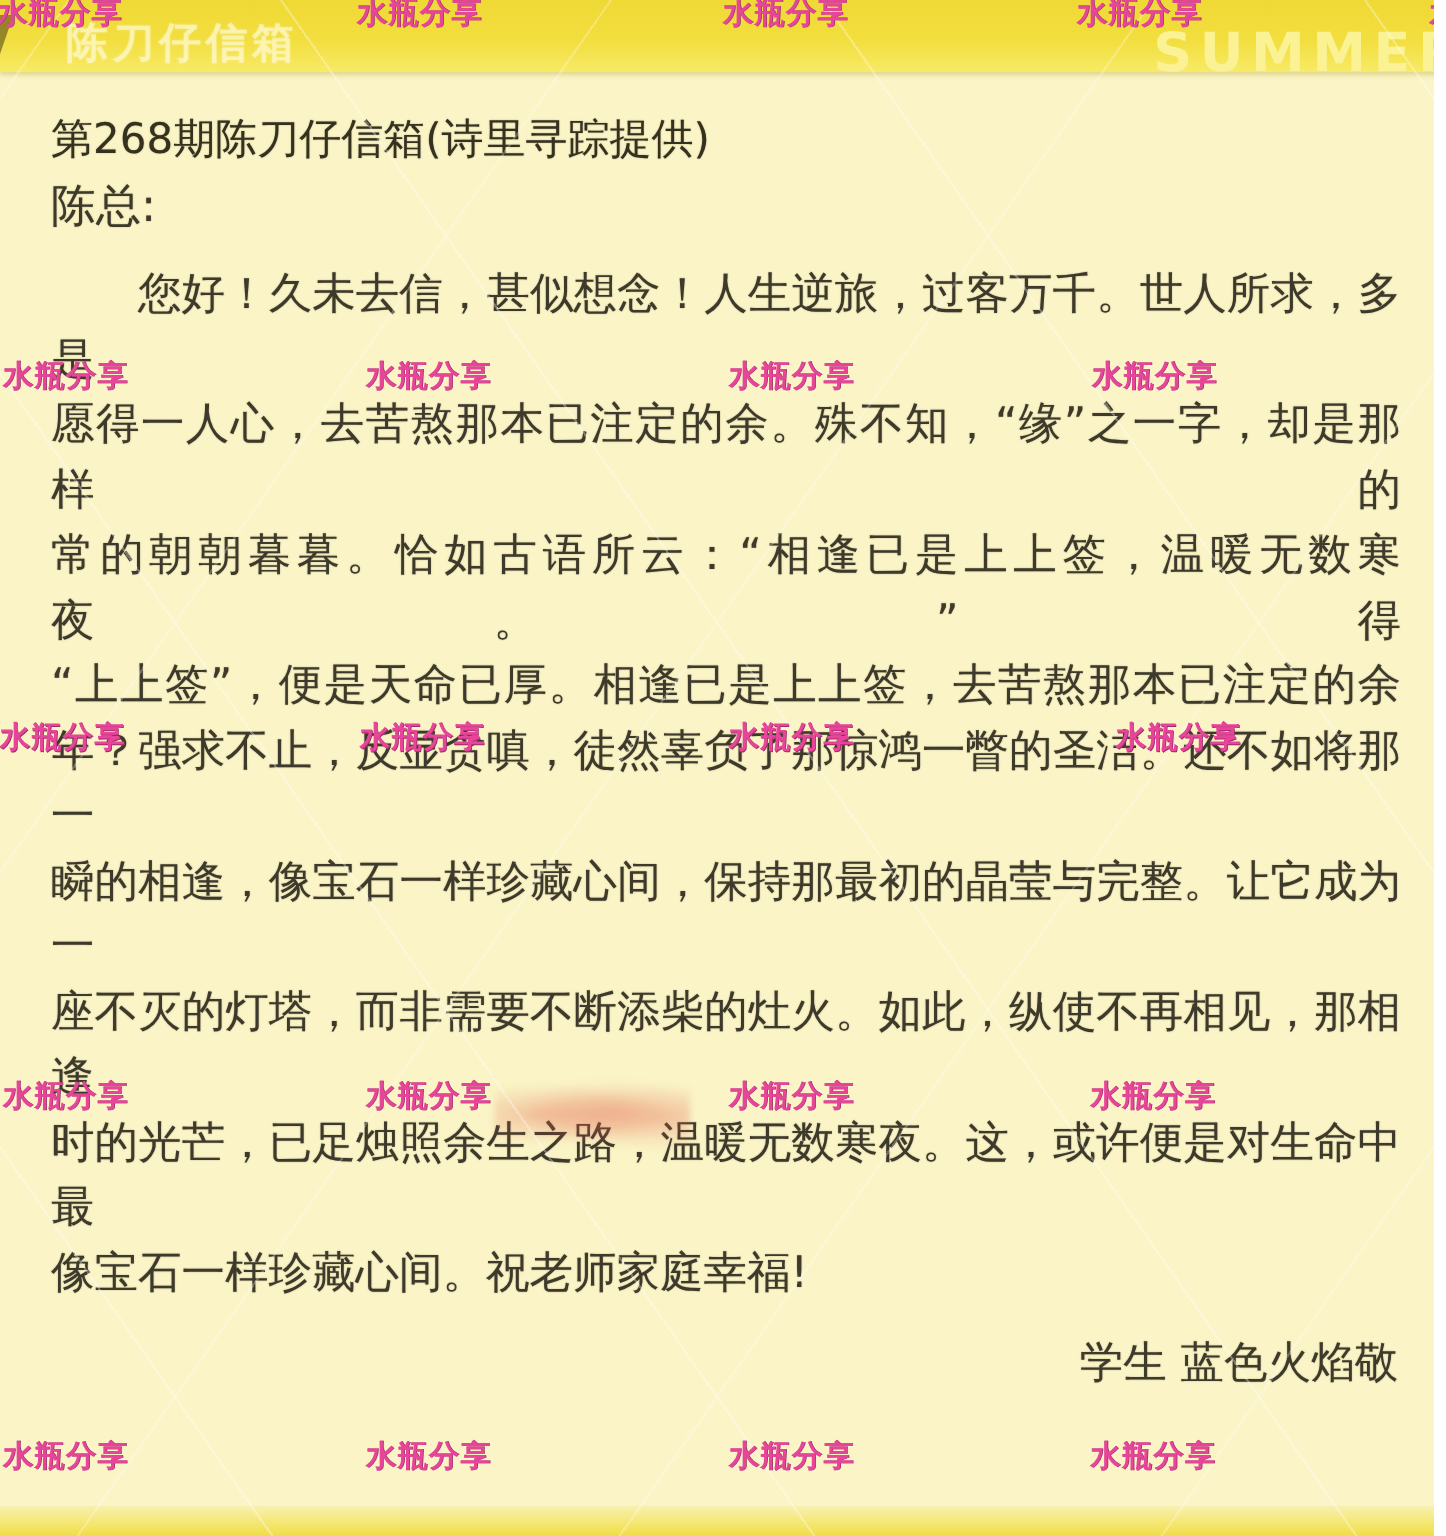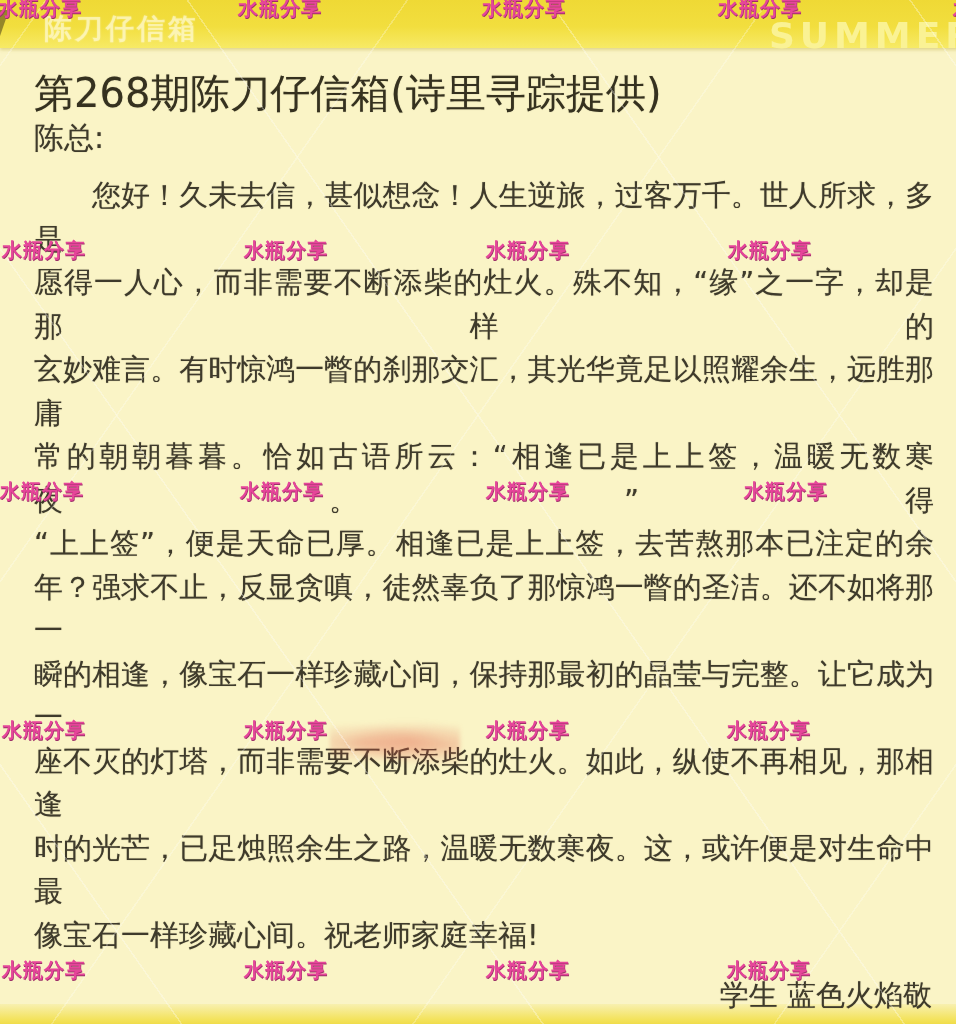--- a/index.html
+++ b/index.html
@@ -48,21 +48,21 @@
     width:0;height:0;
     border-left:9px solid rgba(72,62,26,.55);
     border-bottom:26px solid transparent;
   }
   .content{
     position:absolute;left:0;top:48px;width:964px;z-index:2;
     padding:0 30px 0 34px;
   }
   .title{
     margin-top:26px;
-    font-size:40px;line-height:38px;font-weight:500;
+    font-size:28px;line-height:38px;font-weight:500;
     color:#35311f;
     text-shadow:0 0 1px rgba(60,55,35,.45);
   }
   .salutation{
     margin-top:6px;
     font-size:30px;line-height:40px;
     text-shadow:0 0 1px rgba(60,55,35,.45);
   }
   .para{
     margin-top:16px;
@@ -110,22 +110,21 @@
     <span class="summer">SUMMER</span>
   </div>
 
   <div class="edge-artifact"></div>
 
   <div class="content">
     <div class="title">第268期陈刀仔信箱(诗里寻踪提供)</div>
     <div class="salutation">陈总:</div>
     <div class="para letter-para">
         <div class="line full">您好！久未去信，甚似想念！人生逆旅，过客万千。世人所求，多是</div>
-        <div class="line full">愿得一人心，而非需要不断添柴的灶火。殊不知，“缘”之一字，却是那样的</div>
-        <div class="line full">玄妙难言。有时惊鸿一瞥的刹那交汇，其光华竟足以照耀余生，远胜那庸</div>
+        <div class="line full">愿得一人心，去苦熬那本已注定的余。殊不知，“缘”之一字，却是那样的</div>
         <div class="line full">常的朝朝暮暮。恰如古语所云：“相逢已是上上签，温暖无数寒夜。”得</div>
         <div class="line full">“上上签”，便是天命已厚。相逢已是上上签，去苦熬那本已注定的余</div>
         <div class="line full">年？强求不止，反显贪嗔，徒然辜负了那惊鸿一瞥的圣洁。还不如将那一</div>
         <div class="line full">瞬的相逢，像宝石一样珍藏心间，保持那最初的晶莹与完整。让它成为一</div>
         <div class="line full">座不灭的灯塔，而非需要不断添柴的灶火。如此，纵使不再相见，那相逢</div>
         <div class="line full">时的光芒，已足烛照余生之路，温暖无数寒夜。这，或许便是对生命中最</div>
         <div class="line">像宝石一样珍藏心间。祝老师家庭幸福!</div>
       </div>
     <div class="signature">学生 蓝色火焰敬</div>
 

